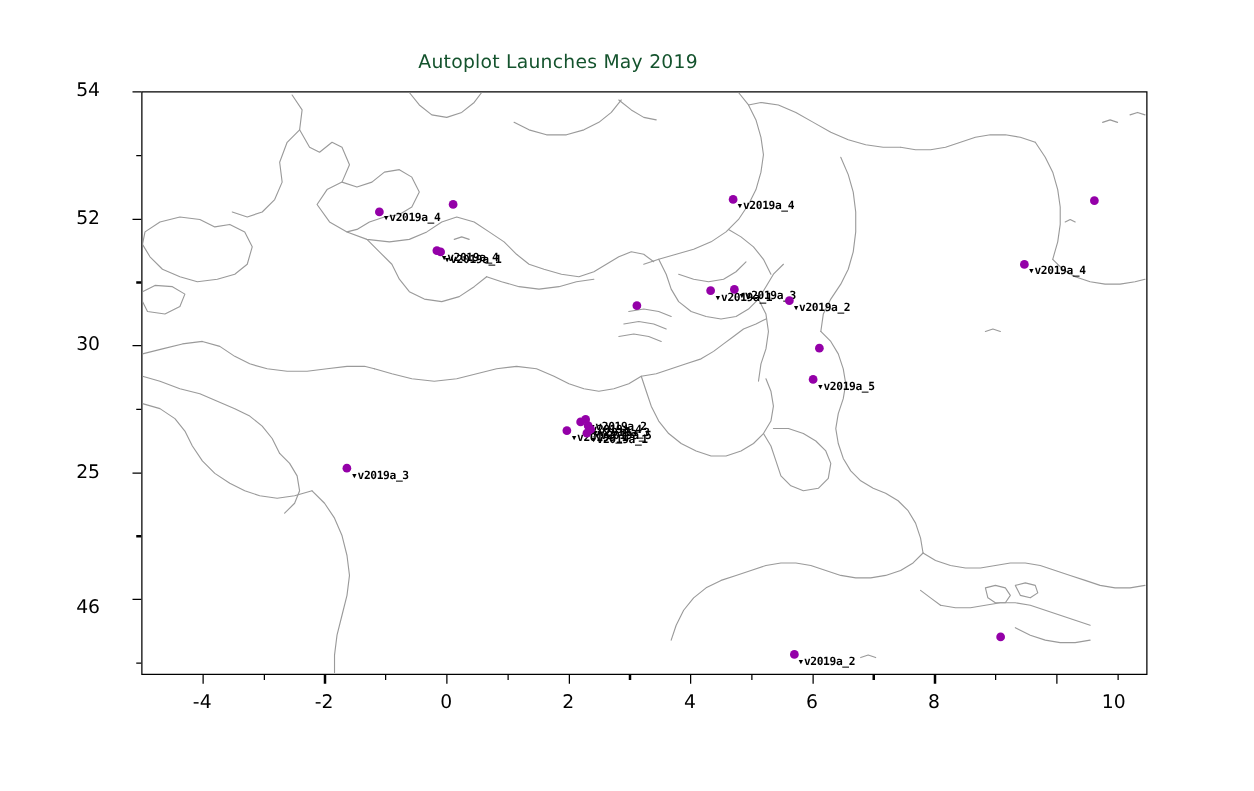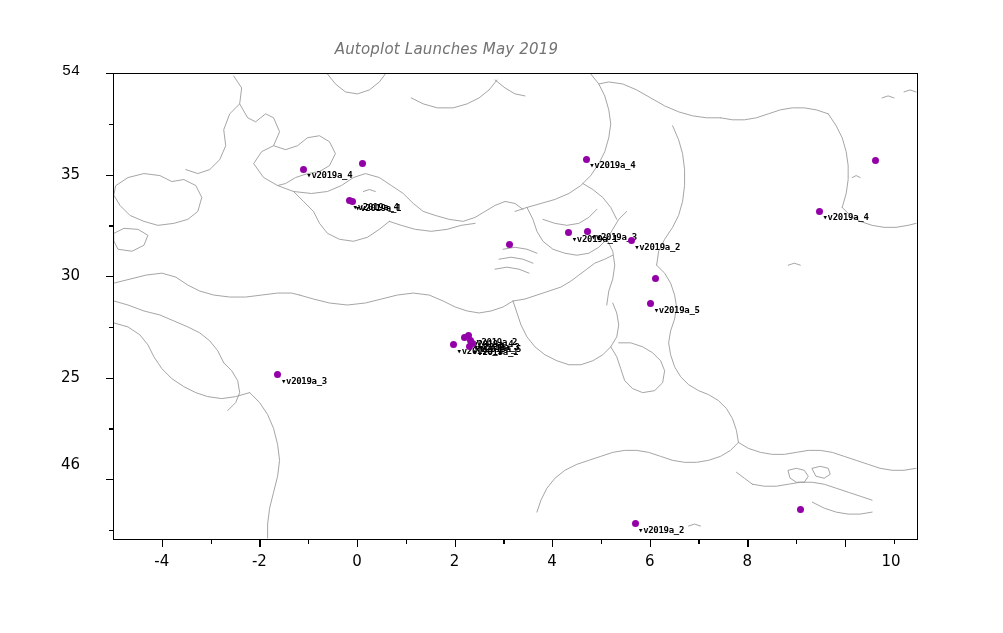--- a/index.html
+++ b/index.html
@@ -1,21 +1,21 @@
 <!DOCTYPE html>
 <html><head>
 <meta charset="utf-8">
 <style>
   html,body{margin:0;padding:0;background:#ffffff;}
   body{width:1003px;height:633px;position:relative;overflow:hidden;
        font-family:"DejaVu Sans",sans-serif;}
   #stage{position:absolute;left:0;top:0;width:1003px;height:633px;background:#fff;}
 
   #title{position:absolute;left:0;top:40px;width:893px;text-align:center;
-         font-size:15px;color:#737373;letter-spacing:.2px;font-style:italic;}
+         font-size:15px;color:#14532d;letter-spacing:.2px;}
 
   
   #plot{position:absolute;left:113px;top:73px;width:805px;height:467px;
         border:1.4px solid #000;box-sizing:border-box;background:#fff;overflow:hidden;}
 
   #mapsvg{position:absolute;left:0;top:0;width:100%;height:100%;display:block;}
 
   .tick{position:absolute;background:#000;}
   .xmaj{width:1.3px;height:7px;top:540px;}
   .xmin{width:1.3px;height:4px;top:540px;}
@@ -127,29 +127,29 @@
       <div class="xlab" style="left: 891px;">10</div>
       <div class="tick xmin" style="left: 210.576px;"></div>
       <div class="tick xmin" style="left: 308.152px;"></div>
       <div class="tick xmin" style="left: 405.727px;"></div>
       <div class="tick xmin" style="left: 503.303px;"></div>
       <div class="tick xmin" style="left: 600.879px;"></div>
       <div class="tick xmin" style="left: 698.455px;"></div>
       <div class="tick xmin" style="left: 796.03px;"></div>
       <div class="tick xmin" style="left: 893.606px;"></div>
       <div class="tick ymaj" style="top: 479.087px;"></div>
-      <div class="ylab" style="top: 465px;">46</div>
+      <div class="ylab" style="top: 486px;">46</div>
       <div class="tick ymaj" style="top: 377.565px;"></div>
       <div class="ylab" style="top: 377.565px;">25</div>
       <div class="tick ymaj" style="top: 276.043px;"></div>
       <div class="ylab" style="top: 276.043px;">30</div>
       <div class="tick ymaj" style="top: 174.522px;"></div>
-      <div class="ylab" style="top: 174.522px;">35</div>
+      <div class="ylab" style="top: 174.522px;">52</div>
       <div class="tick ymaj" style="top: 73px;"></div>
-      <div class="ylab" style="top: 73px; font-family: Liberation Mono, monospace;">54</div>
+      <div class="ylab" style="top: 73px;">54</div>
       <div class="tick ymin" style="top: 529.848px;"></div>
       <div class="tick ymin" style="top: 428.326px;"></div>
       <div class="tick ymin" style="top: 326.804px;"></div>
       <div class="tick ymin" style="top: 225.283px;"></div>
       <div class="tick ymin" style="top: 123.761px;"></div>
     </div>
   <div id="points">
       <div class="pt" style="left: 303.273px; top: 169.446px;"></div>
       <div class="ptlab" style="left: 306.273px; top: 170.446px;">▾v2019a_4</div>
       <div class="pt" style="left: 362.794px; top: 163.354px;"></div>

